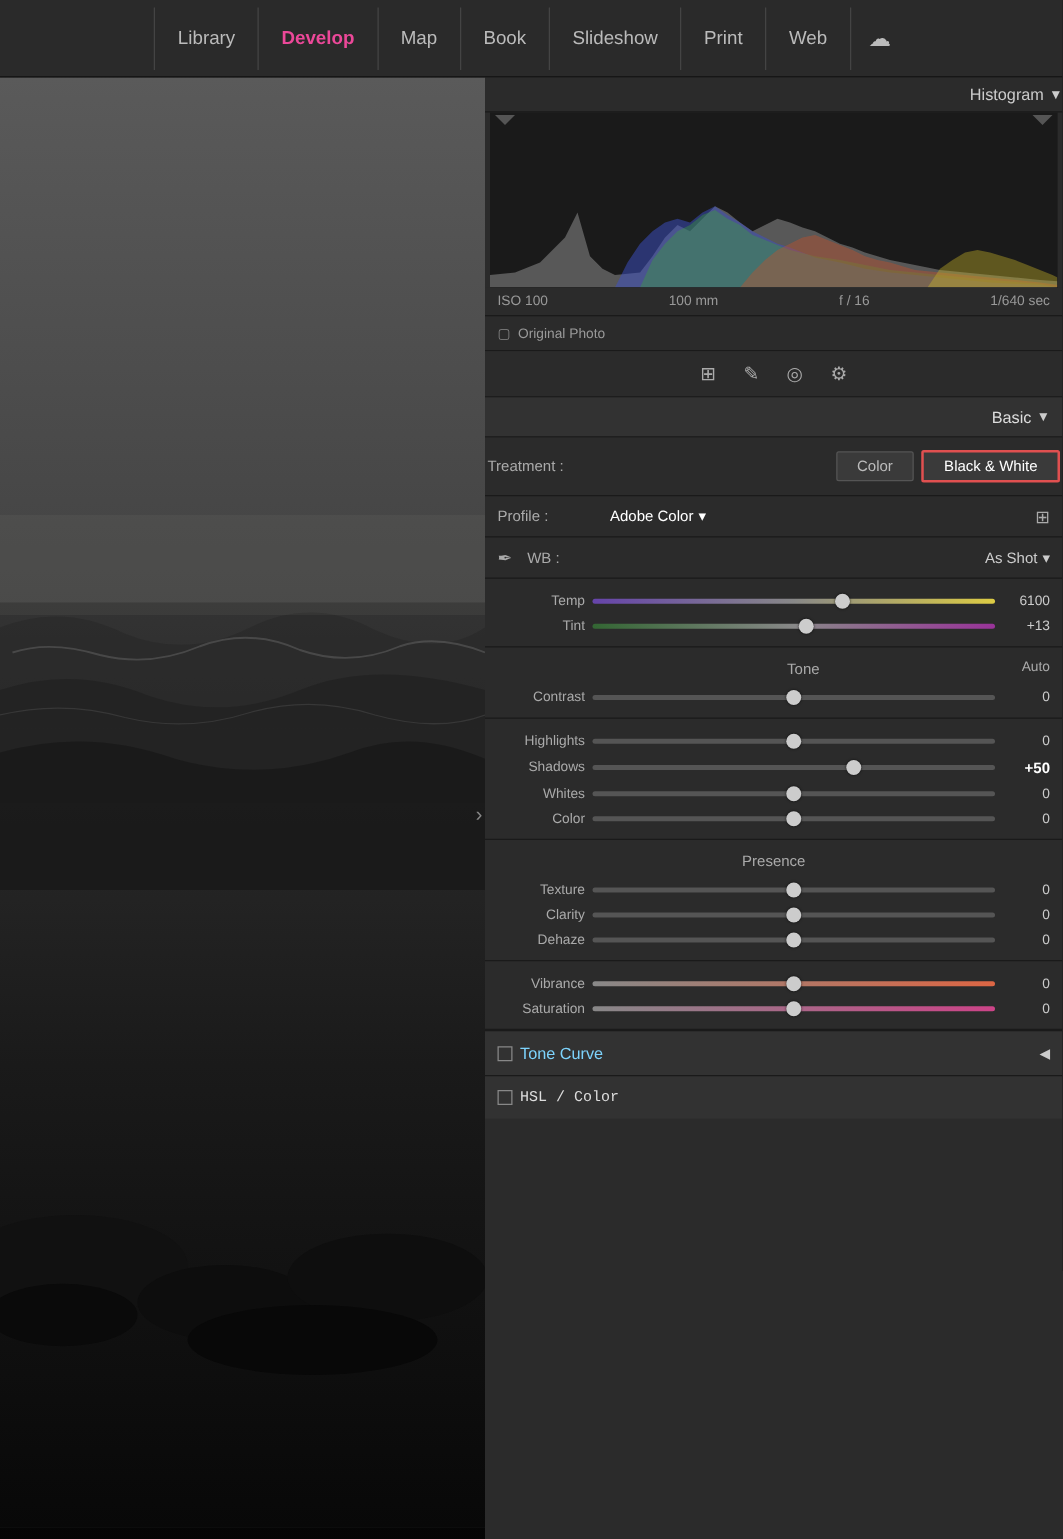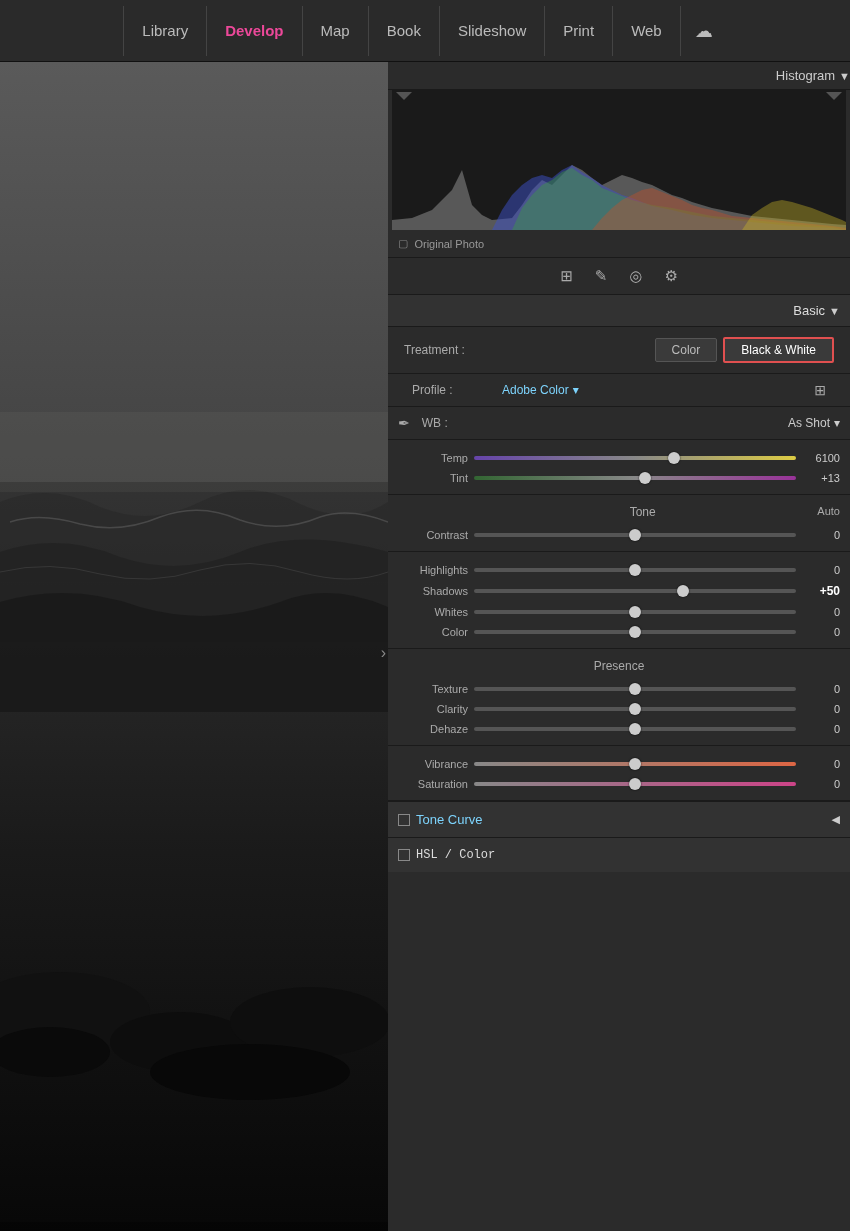--- a/index.html
+++ b/index.html
@@ -185,21 +185,21 @@
     .section-title {
       color: #ddd;
       font-size: 13px;
       margin-right: 4px;
     }
 
     
     .treatment-row {
       display: flex;
       align-items: center;
-      padding: 10px 16px;
+      padding: 10px 2px;
       border-bottom: 1px solid #1a1a1a;
     }
     .treatment-label {
       color: #aaa;
       font-size: 12px;
       min-width: 90px;
     }
     .treatment-btn {
       padding: 4px 16px;
       border: 1px solid #555;
@@ -213,30 +213,30 @@
       border: 2px solid #e05050;
       color: #fff;
       background: #3a3a3a;
     }
     .treatment-btn:first-of-type { margin-left: auto; }
 
     
     .profile-row {
       display: flex;
       align-items: center;
-      padding: 8px 24px;
+      padding: 8px 10px;
       border-bottom: 1px solid #1a1a1a;
     }
     .profile-label {
       color: #aaa;
       font-size: 12px;
       min-width: 80px;
     }
     .profile-value {
-      color: #7dd3fc;
+      color: #ffffff;
       font-size: 12px;
       margin-left: 10px;
       display: flex;
       align-items: center;
       gap: 4px;
       cursor: pointer;
     }
     .profile-grid-icon {
       margin-left: auto;
       color: #aaa;
@@ -505,20 +505,26 @@
         <path d="M100,140 L110,120 L120,105 L130,95 L140,88 L150,85 L160,88 L170,80 L180,75 L190,82 L200,88 L210,95 L220,100 L230,105 L240,108 L250,112 L260,116 L280,120 L300,125 L320,128 L340,130 L360,132 L380,134 L400,136 L440,138 L454,140Z" fill="rgba(60,80,200,0.5)"></path>
 
         <path d="M120,140 L130,118 L140,105 L150,95 L160,90 L170,82 L180,78 L190,85 L200,90 L210,98 L220,102 L230,106 L240,110 L260,115 L280,118 L300,122 L320,126 L340,128 L360,130 L380,132 L400,134 L440,137 L454,140Z" fill="rgba(60,160,60,0.4)"></path>
 
         <path d="M200,140 L210,128 L220,118 L230,110 L240,105 L250,100 L260,98 L270,102 L280,106 L290,110 L300,115 L310,118 L320,120 L330,123 L340,126 L360,128 L380,130 L400,132 L420,134 L440,136 L454,138 L454,140Z" fill="rgba(200,80,40,0.4)"></path>
 
         <path d="M350,140 L360,125 L370,118 L380,112 L390,110 L400,112 L410,115 L420,118 L430,122 L440,126 L450,130 L454,132 L454,140Z" fill="rgba(200,180,40,0.4)"></path>
       </svg>
     </div>
 
+    <div class="exif-row">
+      <span>ISO 100</span>
+      <span>100 mm</span>
+      <span>f / 16</span>
+      <span>1/640 sec</span>
+    </div>
 
     <div class="original-photo-row">
       <span style="font-size:11px;color:#888;">▢</span>
       <span>Original Photo</span>
     </div>
 
     <div class="tool-icons-row">
       <span class="tool-icon">⊞</span>
       <span class="tool-icon">✎</span>
       <span class="tool-icon">◎</span>

